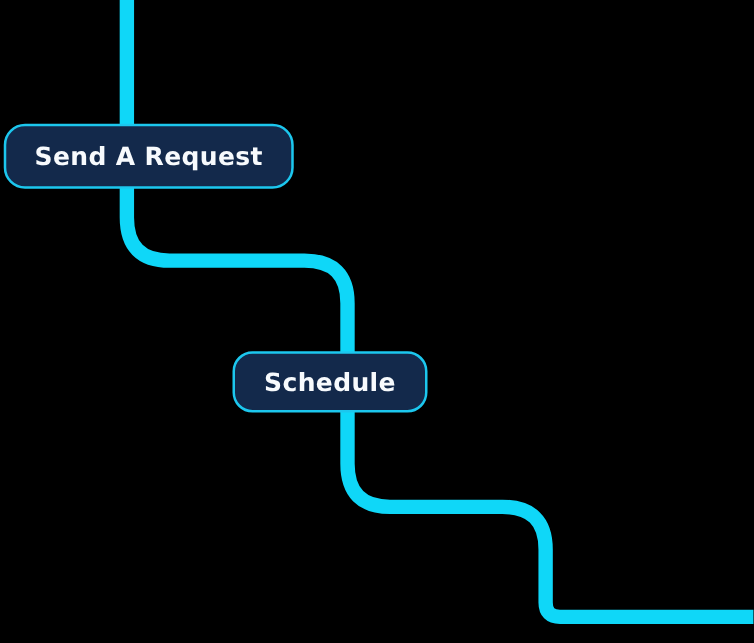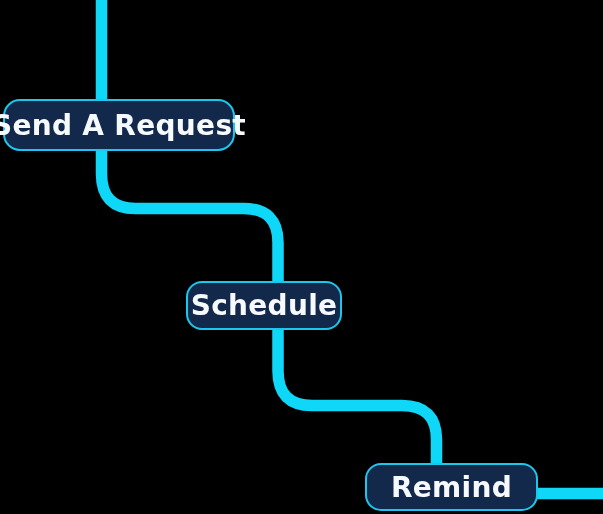--- a/index.html
+++ b/index.html
@@ -24,21 +24,21 @@
     stroke-width:11.5;
   }
   .node{
     position:absolute;
     box-sizing:border-box;
     background:var(--node-fill);
     border:2.5px solid var(--node-border);
     border-radius:17px;
     display:flex;align-items:center;justify-content:center;
     color:var(--node-text);
-    font-size:28px;
+    font-size:20px;
     font-weight:600;
     letter-spacing:0.3px;
     white-space:nowrap;
   }
   .node-send{left:3px;top:99px;width:232px;height:52px;}
   .node-schedule{left:186px;top:281px;width:156px;height:49px;border-radius:16px;}
   .node-remind{left:365px;top:463px;width:173px;height:48px;border-radius:16px;}
 </style>
 </head>
 <body>
@@ -61,17 +61,14 @@
   </svg>
 
   <div class="node node-send">
     <span class="node-label">Send A Request</span>
   </div>
 
   <div class="node node-schedule">
     <span class="node-label">Schedule</span>
   </div>
 
-  <div class="node node-remind">
-    <span class="node-label">Remind</span>
-  </div>
 
 </div>
 
 </body></html>

